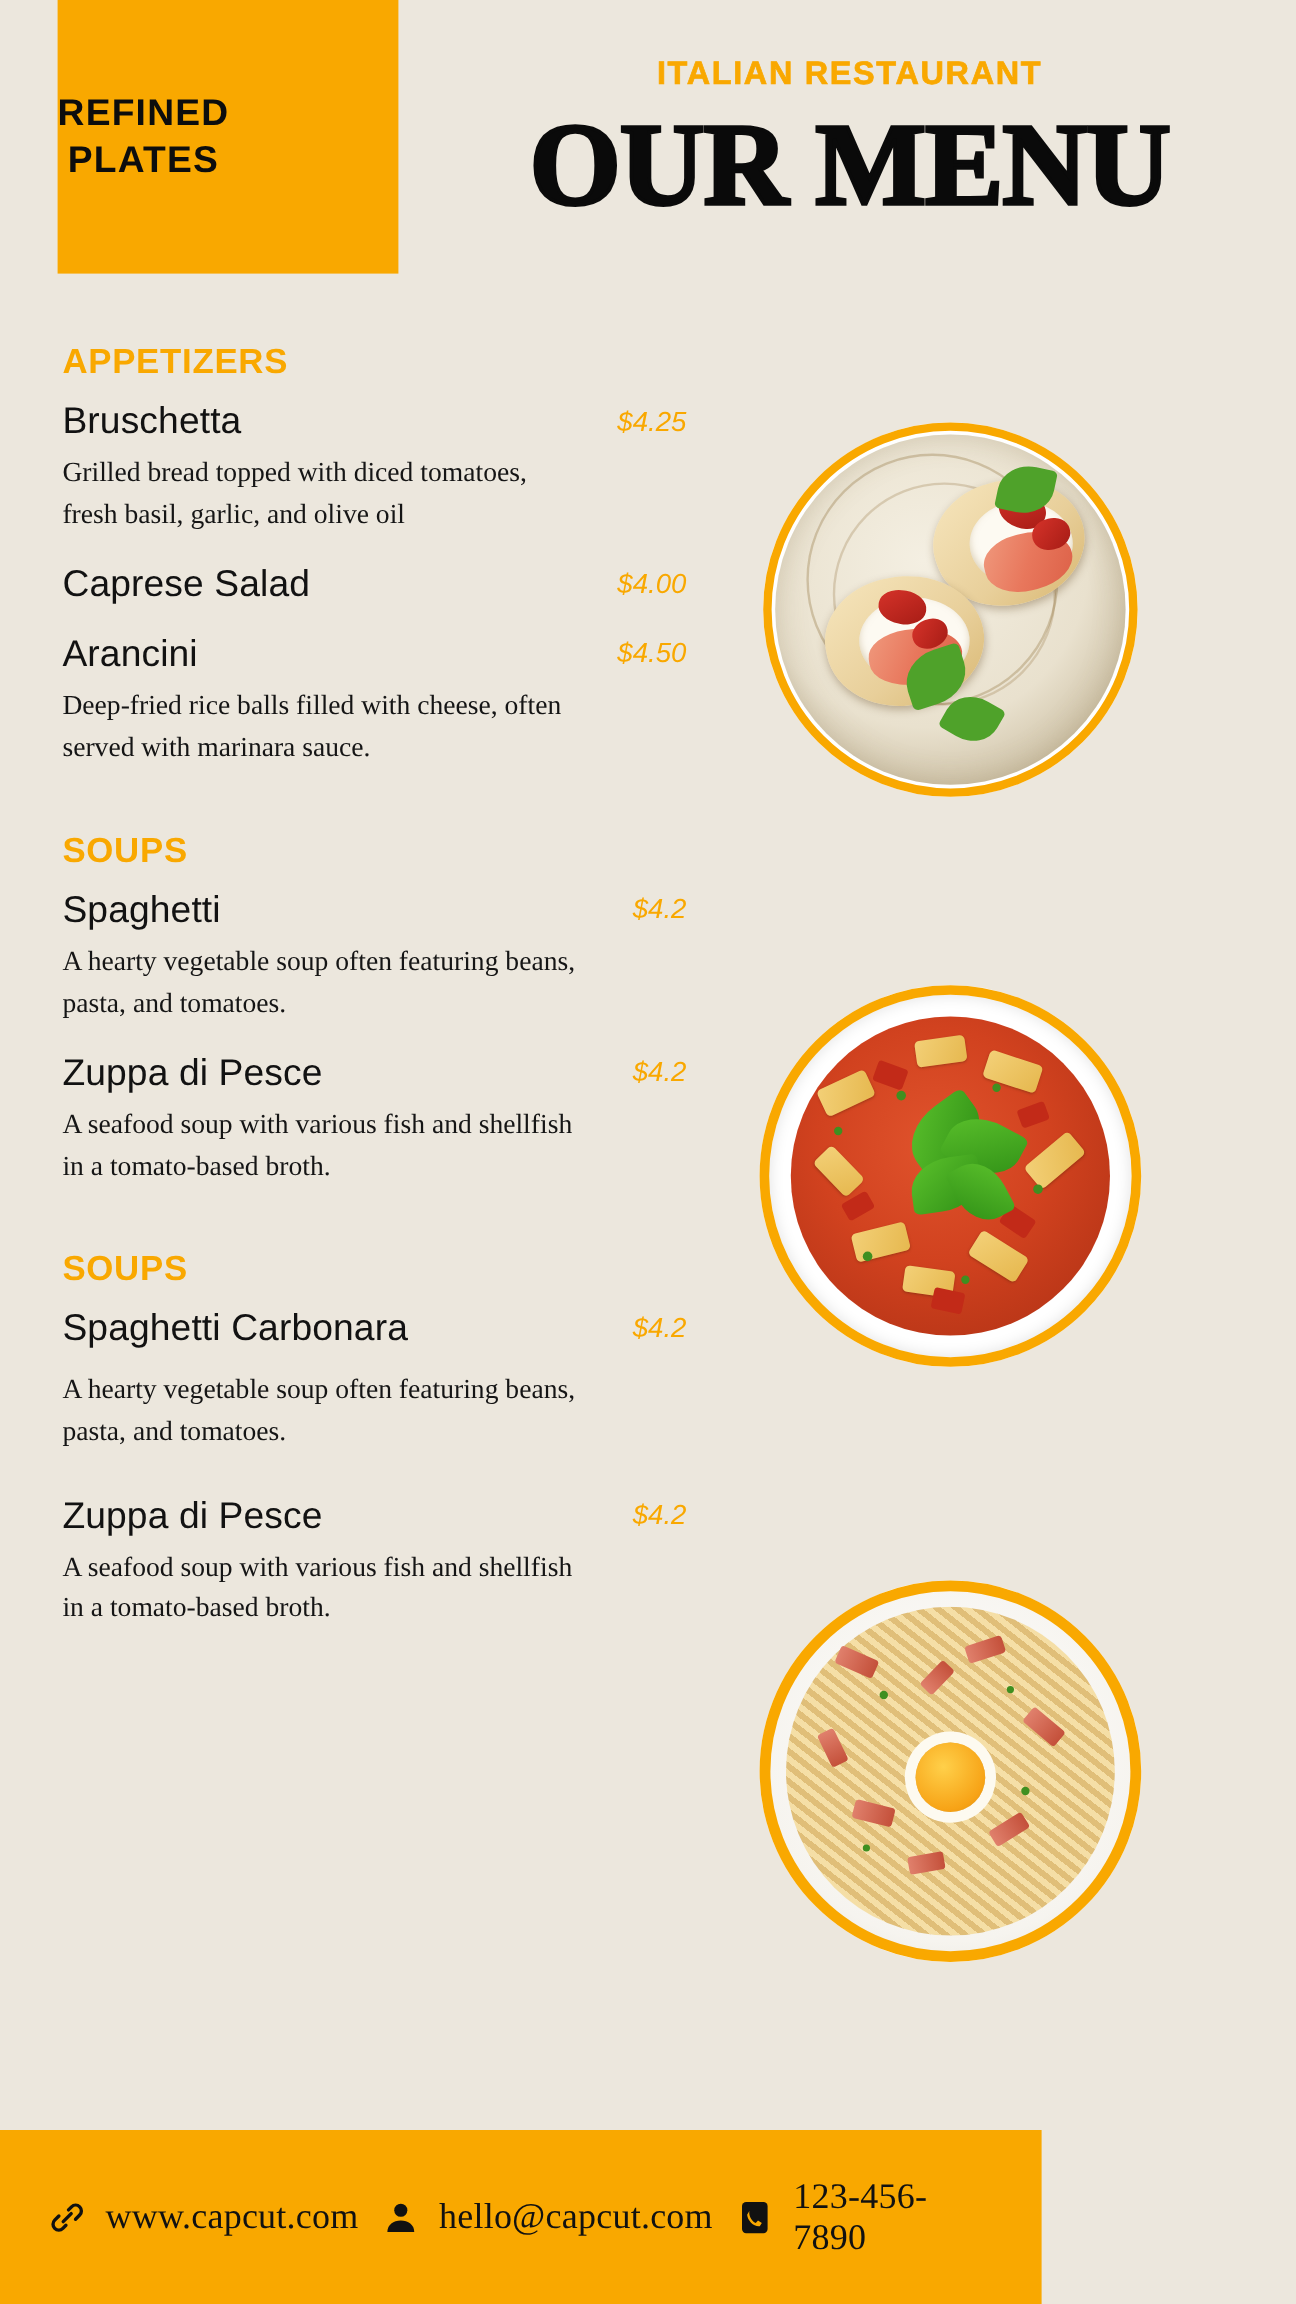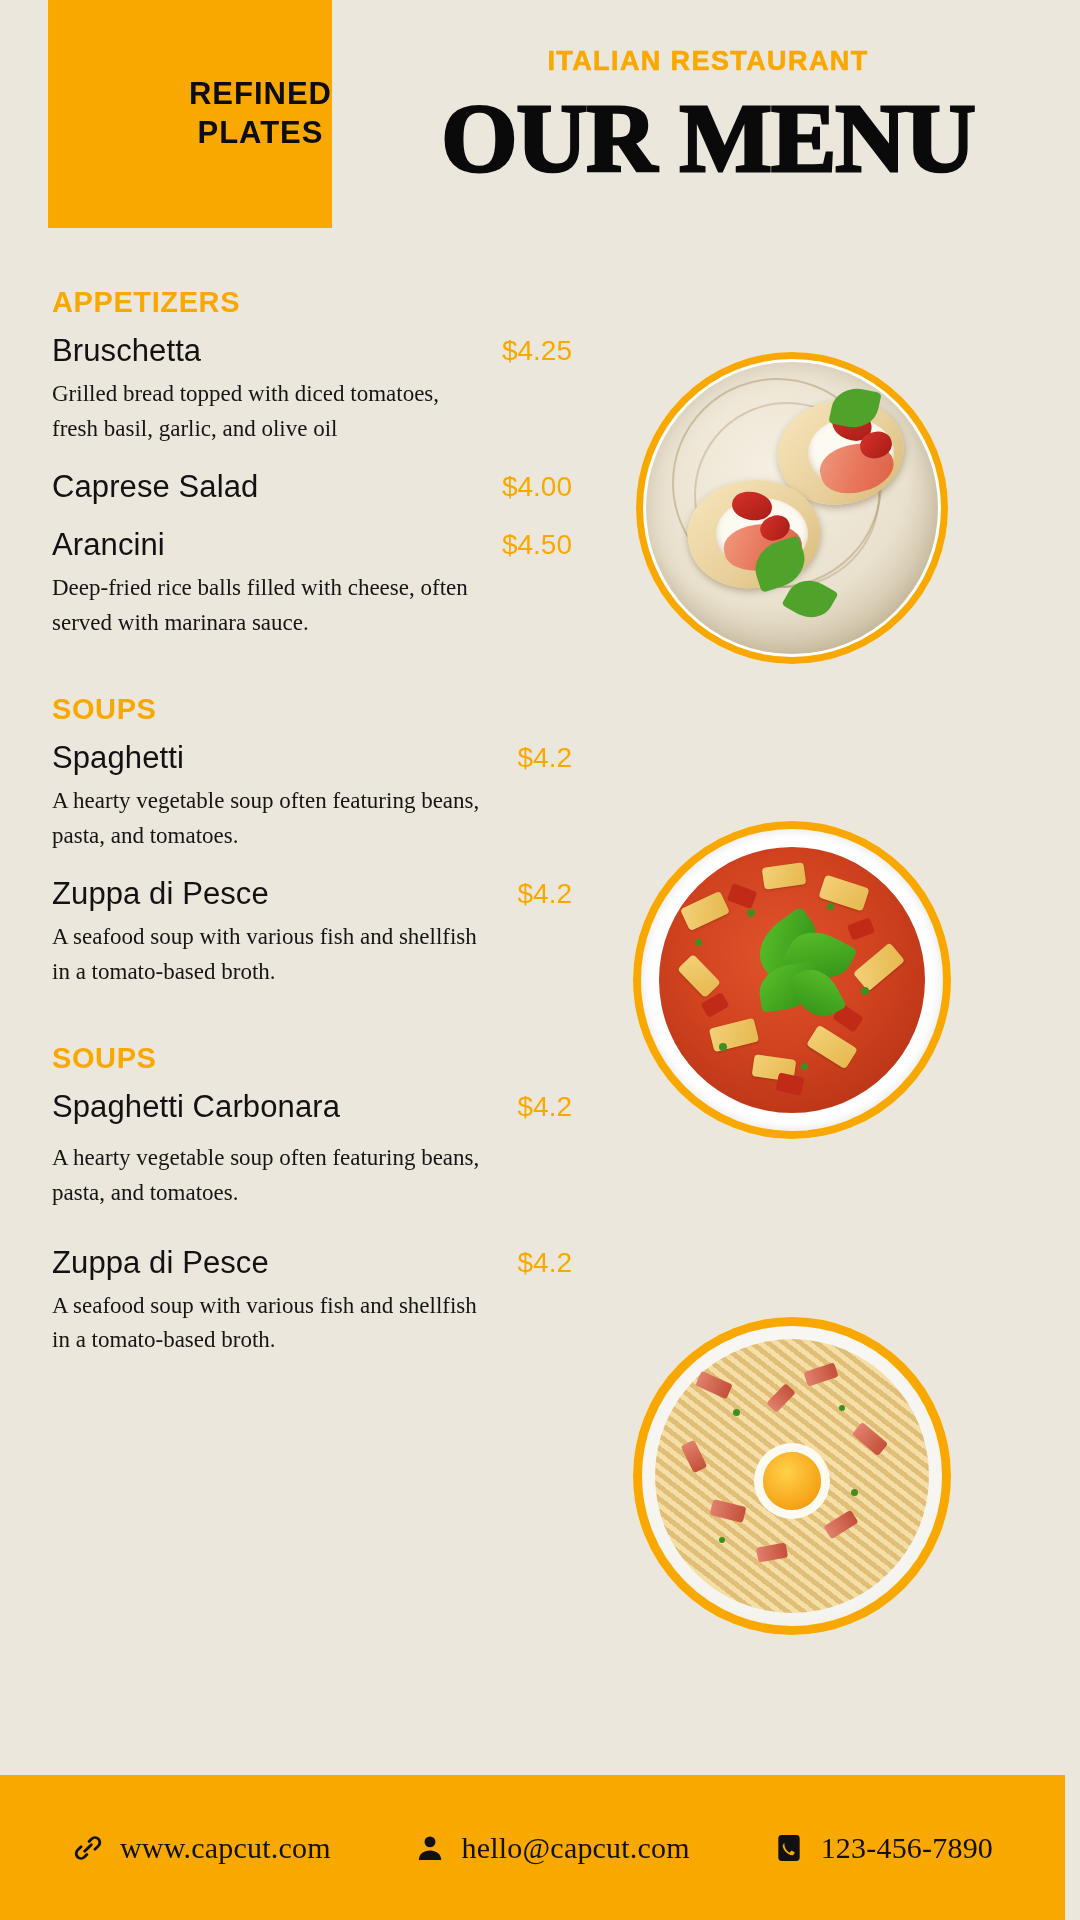--- a/index.html
+++ b/index.html
@@ -20,21 +20,21 @@
   
   .brand-badge {
     position: absolute;
     left: 48px;
     top: 0;
     width: 284px;
     height: 228px;
     background: #f9a800;
     display: flex;
     align-items: center;
-    justify-content: flex-end;
+    justify-content: flex-start;
   }
   .brand-badge-text {
     font-family: "Liberation Sans", sans-serif;
     font-weight: bold;
     font-size: 31px;
     line-height: 1.25;
     letter-spacing: 1px;
     color: #0d0d0d;
     text-align: center;
   }
@@ -88,23 +88,24 @@
     gap: 14px;
   }
   .item-name {
     font-family: "Liberation Sans", sans-serif;
     font-size: 31px;
     color: #121212;
     letter-spacing: 0.1px;
   }
   .item-price {
     font-family: "Liberation Sans", sans-serif;
-    font-size: 28px;
+    font-size: 23px;
     color: #f9a800;
     white-space: nowrap;
+    font-style: italic;
   }
   .item-desc {
     font-family: "Liberation Serif", serif;
     font-size: 23px;
     line-height: 1.52;
     color: #151515;
     margin-top: 8px;
     max-width: 432px;
   }
 
@@ -214,21 +215,21 @@
     margin-left: -29px; margin-top: -29px; border-radius: 50%;
     background: radial-gradient(circle at 40% 35%, #ffd04a 0%, #f7a316 70%, #e08c08 100%);
     box-shadow: 0 0 0 9px #fdfaf0, 0 2px 6px rgba(120,70,10,.4);
   }
 
   
   .footer {
     position: absolute;
     left: 0;
     bottom: 0;
-    width: 1065px;
+    width: 868px;
     height: 145px;
     background: #f9a800;
     display: flex;
     align-items: center;
     justify-content: space-around;
     padding: 0 40px;
     gap: 19px;
   }
   .footer-item {
     display: flex;

